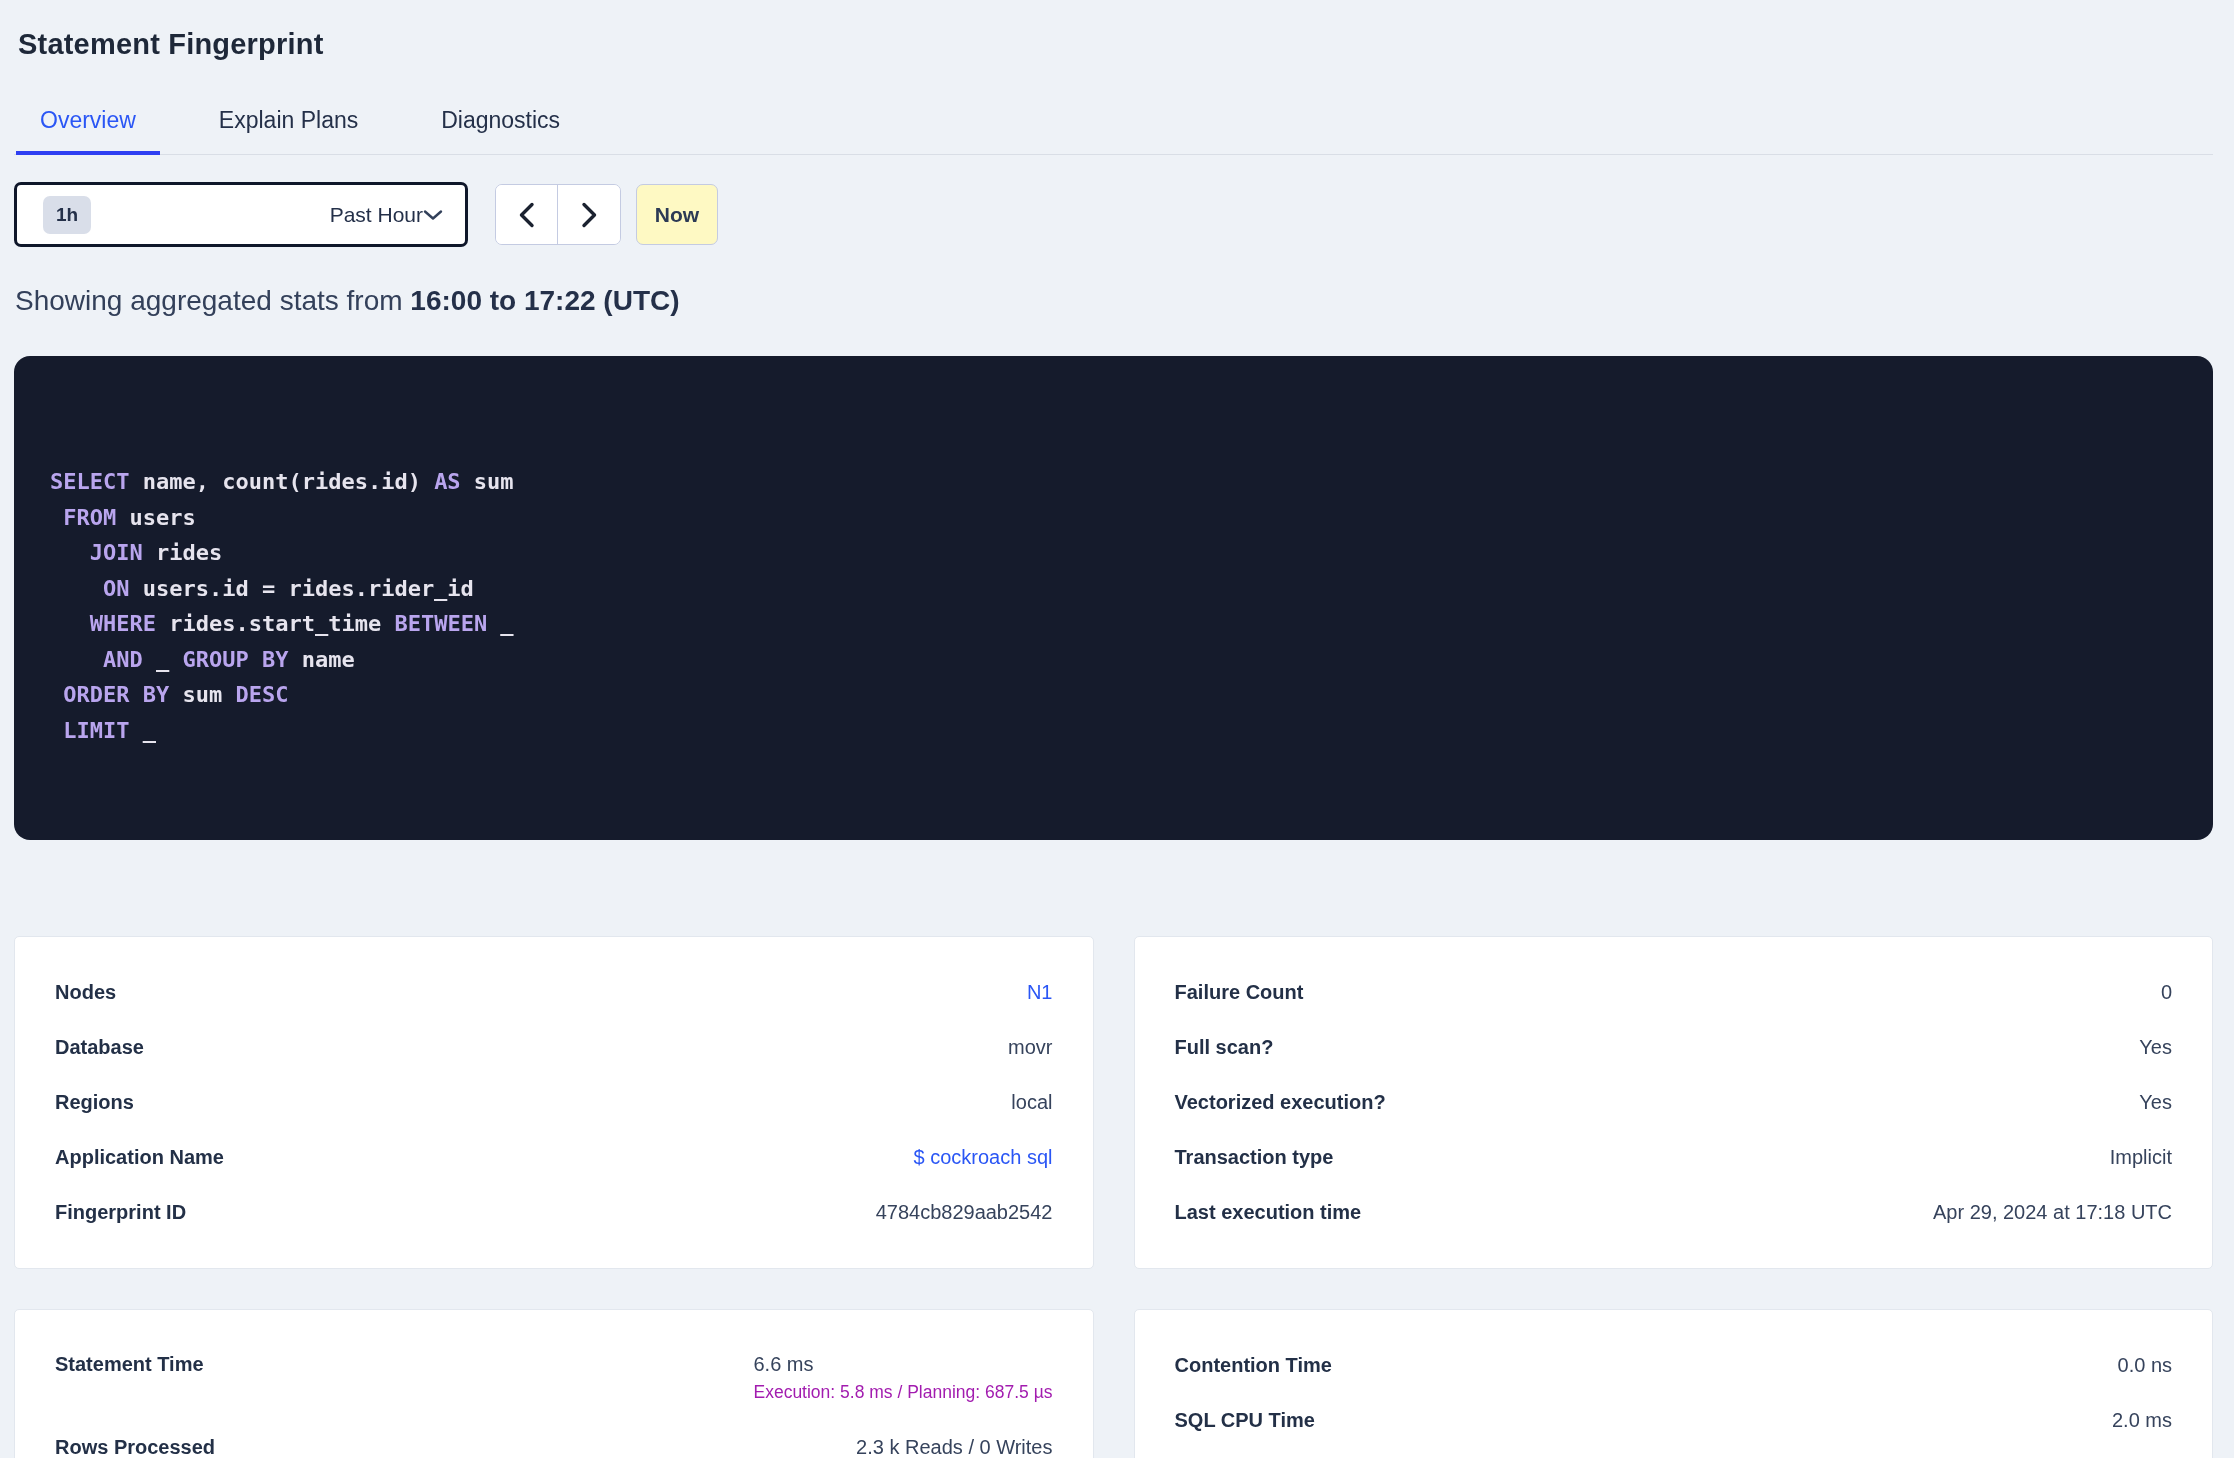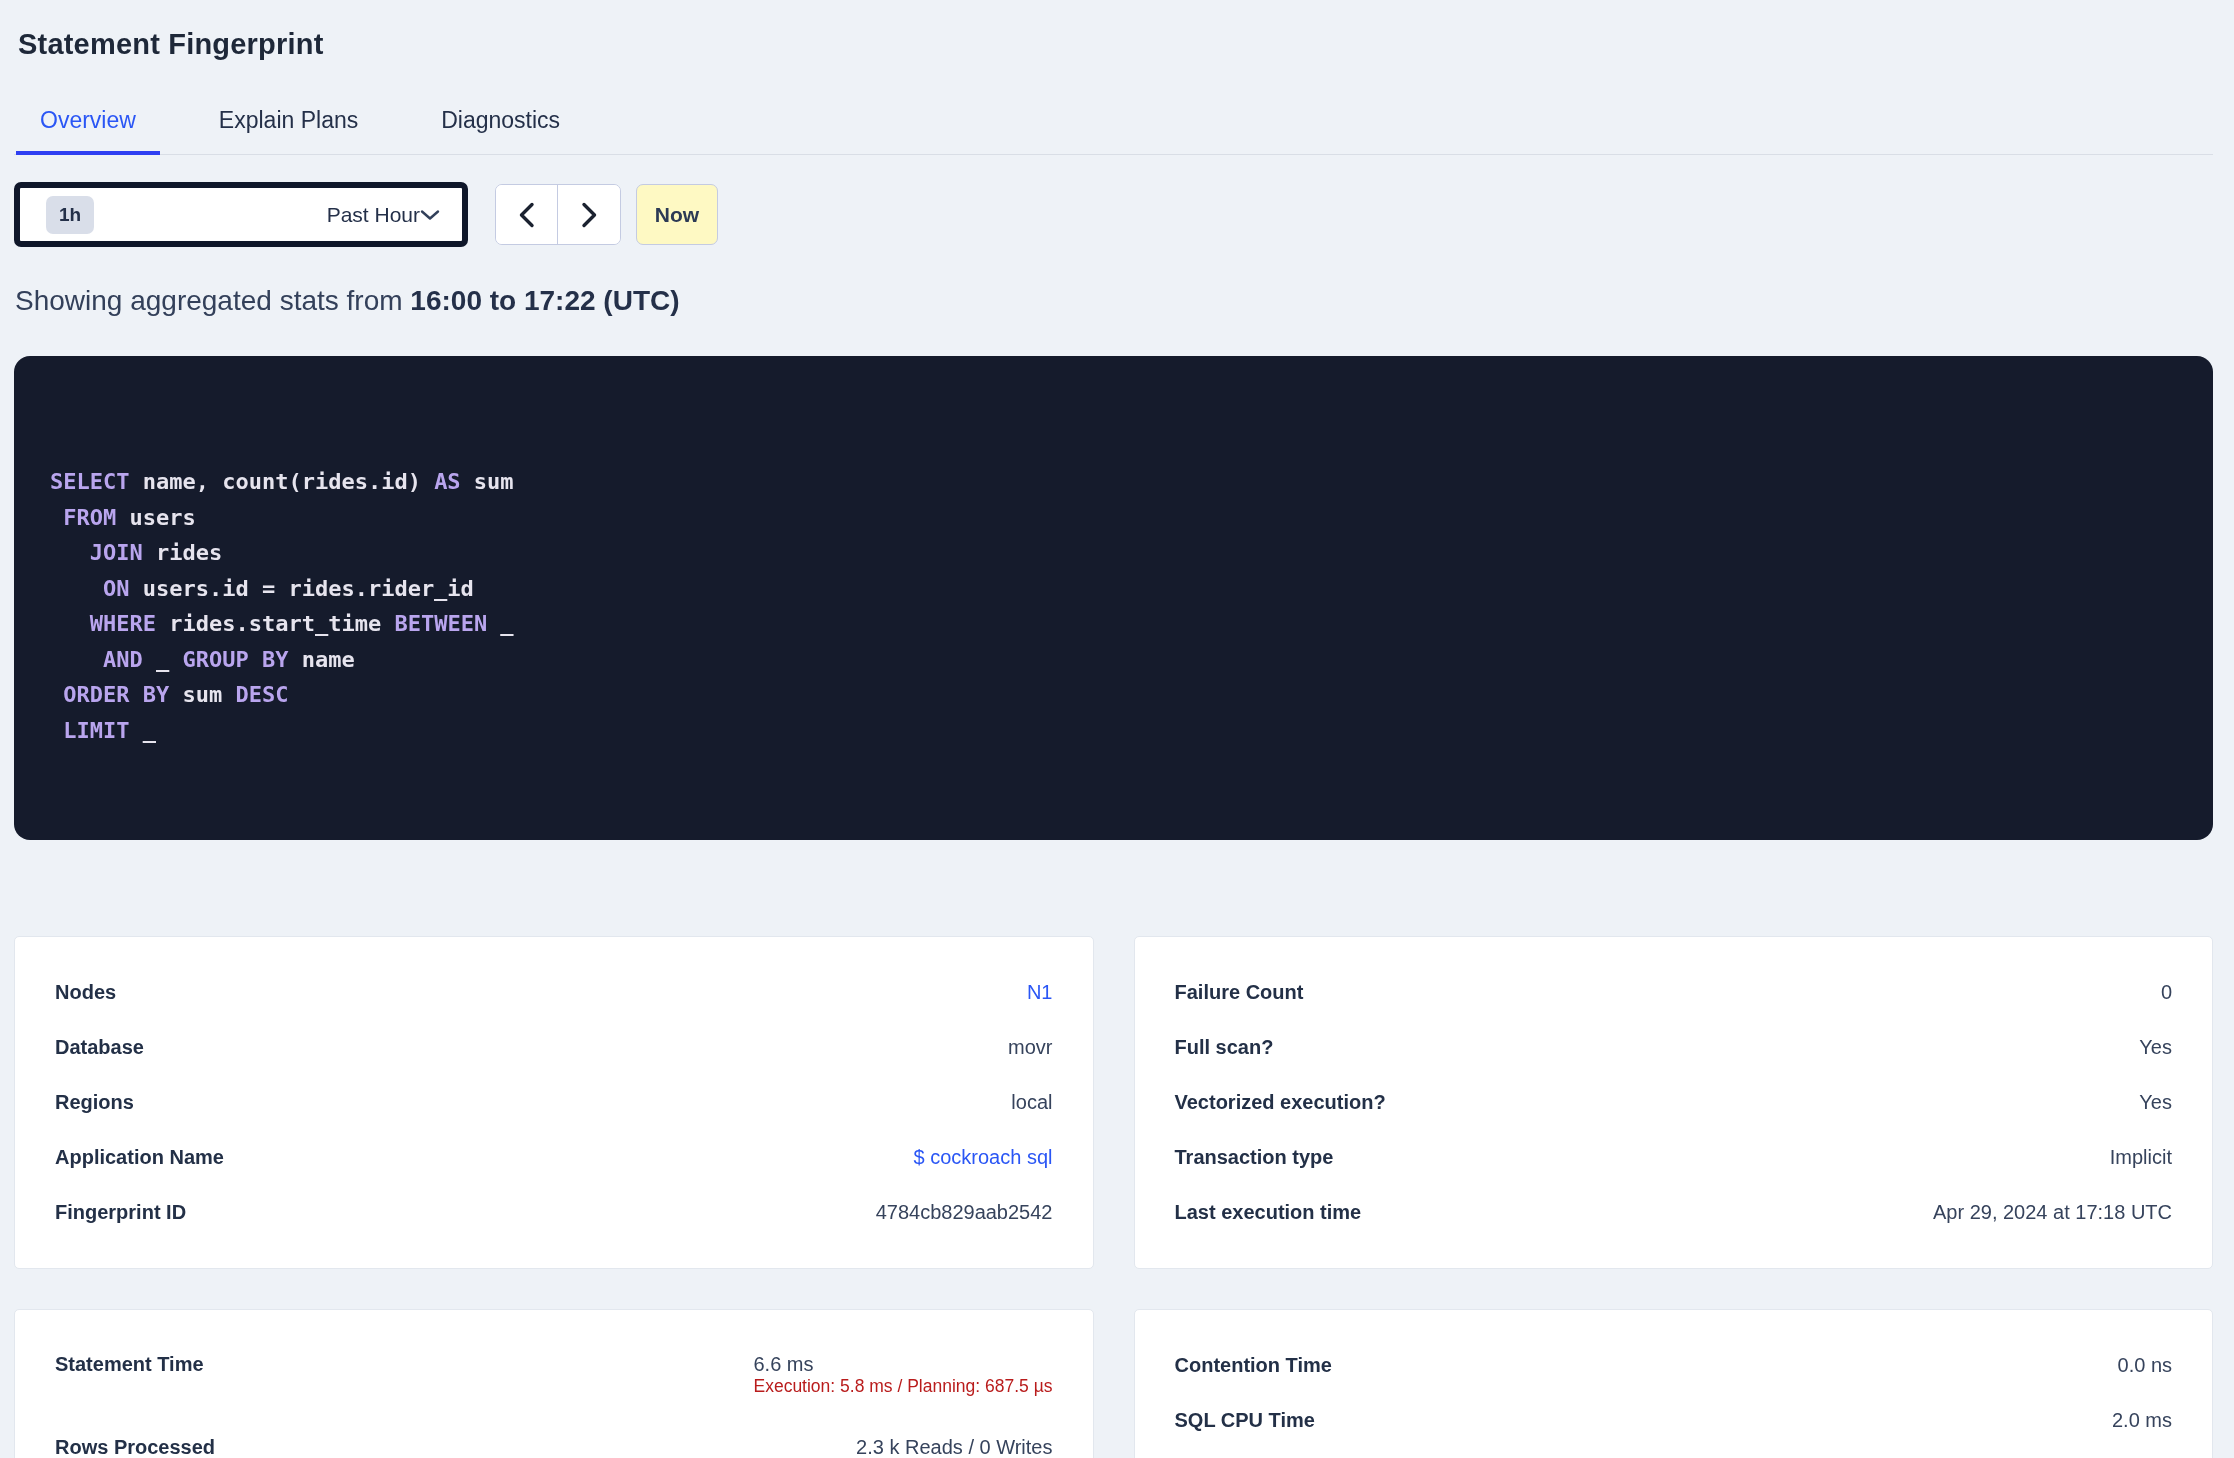--- a/index.html
+++ b/index.html
@@ -18,21 +18,21 @@
   .tabs{display:flex;gap:35px;border-bottom:1px solid #d9dee6;margin-top:46px;padding-left:2px}
   .tab{
     background:none;border:none;border-bottom:4px solid transparent;margin-bottom:-1px;
     font-family:inherit;font-size:23px;color:#243049;padding:0 24px 17px;cursor:pointer;line-height:27px;
   }
   .tab.active{color:#2a56f5;border-bottom-color:#2e3ff2}
 
   
   .controls{display:flex;align-items:center;margin-top:27px}
   .picker{
-    width:454px;height:65px;background:#fff;border:6px solid #0f172a;border-radius:7px;
+    width:454px;height:65px;background:#fff;border:3px solid #0f172a;border-radius:7px;
     display:flex;align-items:center;padding:0 22px 0 26px;box-sizing:border-box;cursor:pointer;
     font-family:inherit;
   }
   .badge{background:#d9dee9;border-radius:7px;padding:8px 13px;font-size:19px;font-weight:700;color:#243049}
   .picker-label{font-size:21px;margin-left:22px;color:#243049;flex:1;text-align:right}
   .arrow-group{display:flex;margin-left:27px;height:61px;background:#fff;border:1px solid #c4cbe2;border-radius:7px;overflow:hidden;box-sizing:border-box}
   .arrow-btn{width:62px;background:#fff;border:none;display:flex;align-items:center;justify-content:center;cursor:pointer;padding:0}
   .arrow-btn.prev{border-right:1px solid #c4cbe2}
   .now-btn{
     margin-left:15px;height:61px;width:82px;background:#fef9c3;border:1px solid #c4cbe2;border-radius:7px;
@@ -54,21 +54,21 @@
 
   
   .cards{display:grid;grid-template-columns:1fr 1fr;column-gap:40px;row-gap:40px;margin-top:96px;align-items:start}
   .card{background:#fff;border:1px solid #e2e7ee;border-radius:5px;padding:28px 40px;box-sizing:border-box}
   .card-row{display:flex;justify-content:space-between;align-items:center;min-height:55px;font-size:20px}
   .card-row.has-sub{align-items:flex-start;min-height:82px;padding-top:15px;box-sizing:border-box}
   .card-row .label{font-weight:700;color:#233047}
   .value-block{text-align:left}
   .value{color:#36435c;text-decoration:none}
   .value.link{color:#2a56f5;cursor:pointer}
-  .sub{font-size:17.5px;color:#b91c1c;}
+  .sub{font-size:17.5px;color:#a21caf;margin-top:6px}
 </style>
 </head>
 <body>
 
 <div class="container">
 
   <h1 class="page-title">Statement Fingerprint</h1>
 
   <div class="tabs">
     <button class="tab active">Overview</button>

